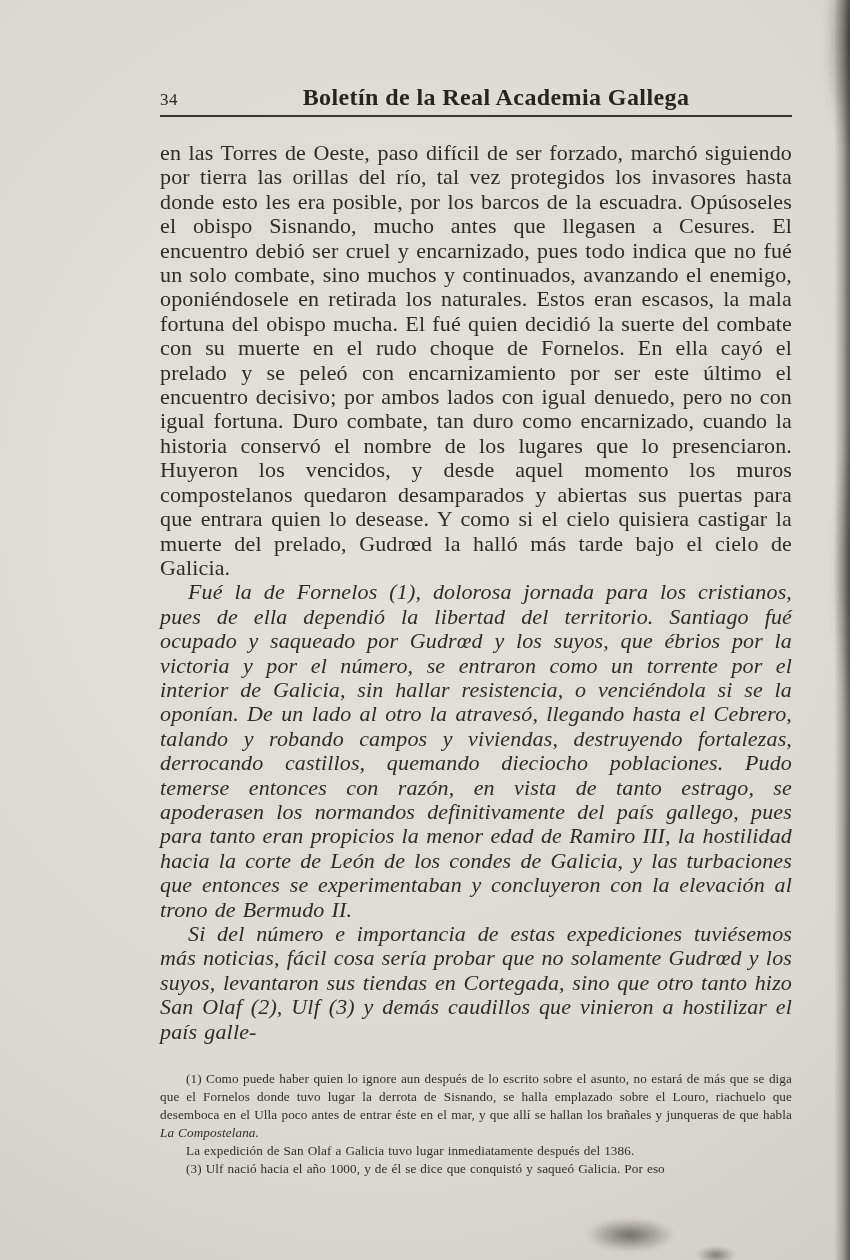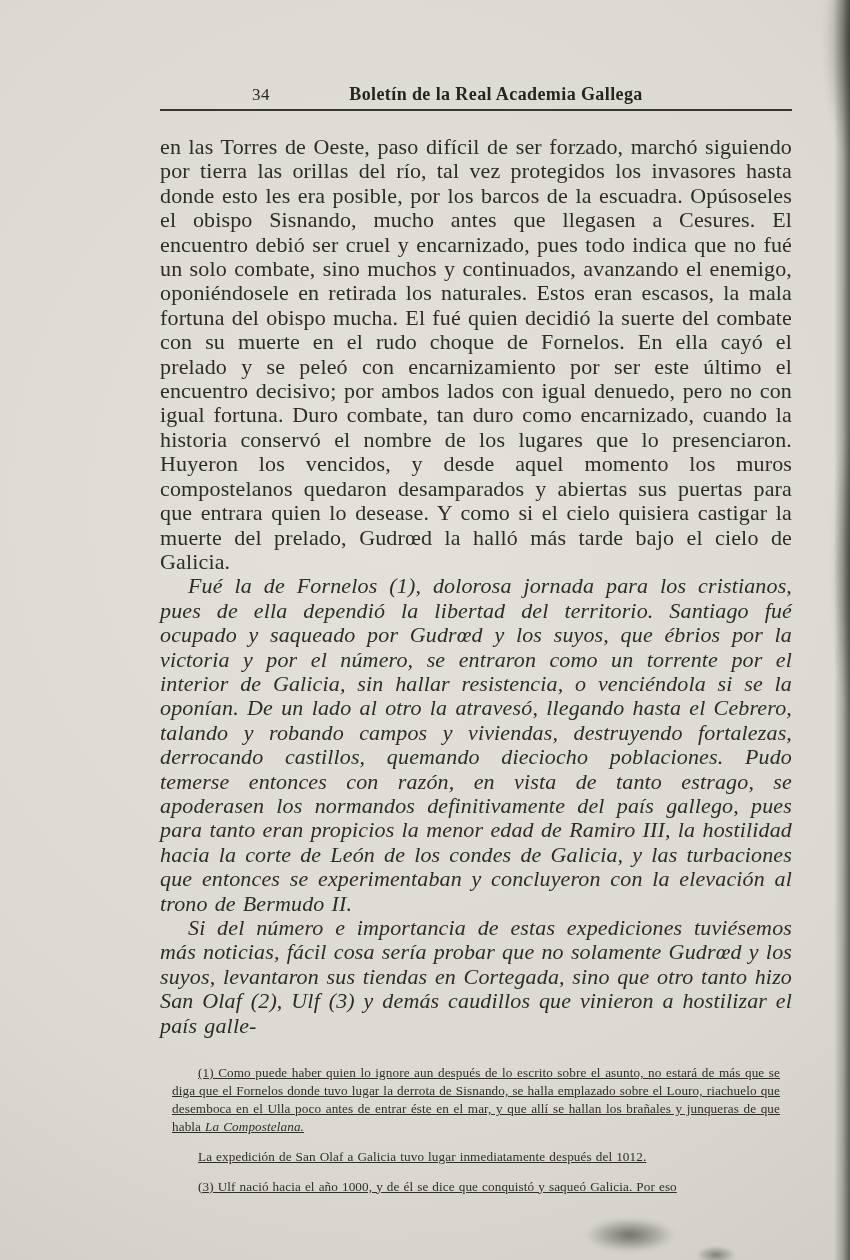--- a/index.html
+++ b/index.html
@@ -55,27 +55,26 @@
 
   .page-header {
     display: flex;
     align-items: baseline;
   }
   .page-number {
     width: 110px;
     font-size: 17px;
     letter-spacing: 0.5px;
     color: #2a2822;
-    text-align: right;
   }
   .journal-title {
     flex: 1;
     text-align: center;
     margin-right: 70px;
-    font-size: 18px;
+    font-size: 24px;
     font-weight: 700;
     letter-spacing: 0.4px;
     color: #262420;
     white-space: nowrap;
   }
   .header-rule {
     margin-top: 4px;
     border-bottom: 2px solid #383630;
   }
 
@@ -93,21 +92,21 @@
 
   .footnotes {
     margin-top: 26px;
     font-size: 13.2px;
     line-height: 17.9px;
     text-align: justify;
     letter-spacing: 0.1px;
     word-spacing: 0.6px;
     color: #302e29;
   }
-  .footnotes p { margin: 12px; text-indent: 26px; text-decoration: underline; }
+  .footnotes p { margin: 0; text-indent: 26px; }
   .footnotes i { font-style: italic; }
 </style>
 </head>
 <body>
 
 <div class="page">
 
   <div class="content">
 
     <div class="page-header">
@@ -117,21 +116,21 @@
     <div class="header-rule"></div>
 
     <div class="body-text">
       <p>en las Torres de Oeste, paso difícil de ser forzado, marchó siguiendo por tierra las orillas del río, tal vez protegidos los invasores hasta donde esto les era posible, por los barcos de la escuadra. Opúsoseles el obispo Sisnando, mucho antes que llegasen a Cesures. El encuentro debió ser cruel y encarnizado, pues todo indica que no fué un solo combate, sino muchos y continuados, avanzando el enemigo, oponiéndosele en retirada los naturales. Estos eran escasos, la mala fortuna del obispo mucha. El fué quien decidió la suerte del combate con su muerte en el rudo choque de Fornelos. En ella cayó el prelado y se peleó con encarnizamiento por ser este último el encuentro decisivo; por ambos lados con igual denuedo, pero no con igual fortuna. Duro combate, tan duro como encarnizado, cuando la historia conservó el nombre de los lugares que lo presenciaron. Huyeron los vencidos, y desde aquel momento los muros compostelanos quedaron desamparados y abiertas sus puertas para que entrara quien lo desease. Y como si el cielo quisiera castigar la muerte del prelado, Gudrœd la halló más tarde bajo el cielo de Galicia.</p>
       <p class="indent">Fué la de Fornelos (1), dolorosa jornada para los cristianos, pues de ella dependió la libertad del territorio. Santiago fué ocupado y saqueado por Gudrœd y los suyos, que ébrios por la victoria y por el número, se entraron como un torrente por el interior de Galicia, sin hallar resistencia, o venciéndola si se la oponían. De un lado al otro la atravesó, llegando hasta el Cebrero, talando y robando campos y viviendas, destruyendo fortalezas, derrocando castillos, quemando dieciocho poblaciones. Pudo temerse entonces con razón, en vista de tanto estrago, se apoderasen los normandos definitivamente del país gallego, pues para tanto eran propicios la menor edad de Ramiro III, la hostilidad hacia la corte de León de los condes de Galicia, y las turbaciones que entonces se experimentaban y concluyeron con la elevación al trono de Bermudo II.</p>
       <p class="indent">Si del número e importancia de estas expediciones tuviésemos más noticias, fácil cosa sería probar que no solamente Gudrœd y los suyos, levantaron sus tiendas en Cortegada, sino que otro tanto hizo San Olaf (2), Ulf (3) y demás caudillos que vinieron a hostilizar el país galle-</p>
     </div>
 
     <div class="footnotes">
       <p><span>(1)   Como puede haber quien lo ignore aun después de lo escrito sobre el asunto, no estará de más que se diga que el Fornelos donde tuvo lugar la derrota de Sisnando, se halla emplazado sobre el Louro, riachuelo que desemboca en el Ulla poco antes de entrar éste en el mar, y que allí se hallan los brañales y junqueras de que habla </span><i>La Compostelana.</i></p>
-      <p><span>La expedición de San Olaf a Galicia tuvo lugar inmediatamente después del 1012.</span></p>
+      <p><span>La expedición de San Olaf a Galicia tuvo lugar inmediatamente después del 1386.</span></p>
       <p><span>(3)   Ulf nació hacia el año 1000, y de él se dice que conquistó y saqueó Galicia. Por eso</span></p>
     </div>
 
   </div>
 
   <div class="scan-blotch-topright"></div>
   <div class="scan-blotch-midright"></div>
   <div class="scan-edge-right"></div>
   <div class="scan-smudge-bottom"></div>
   <div class="scan-speck-bottom2"></div>

